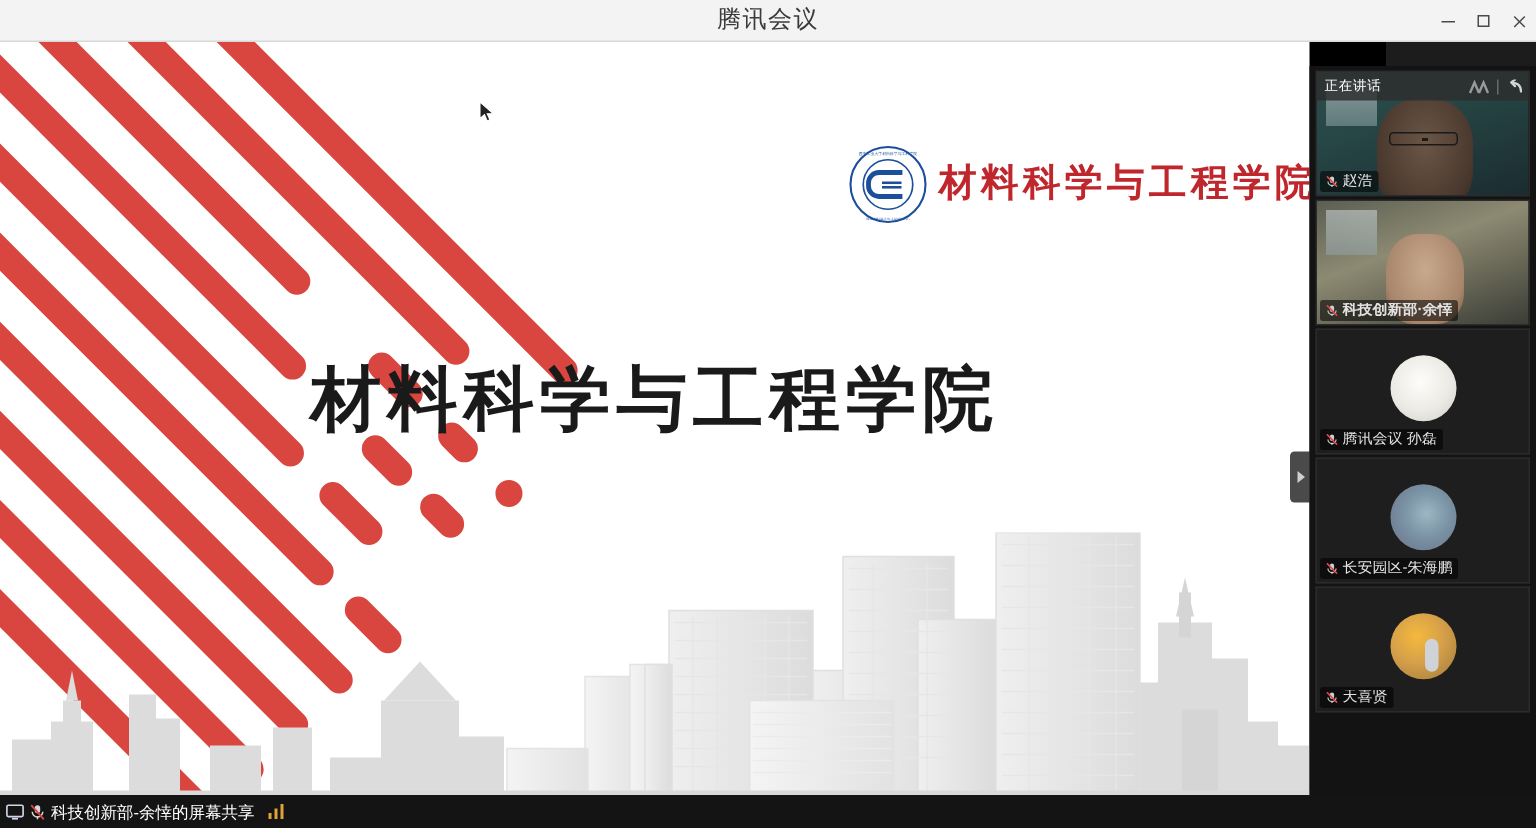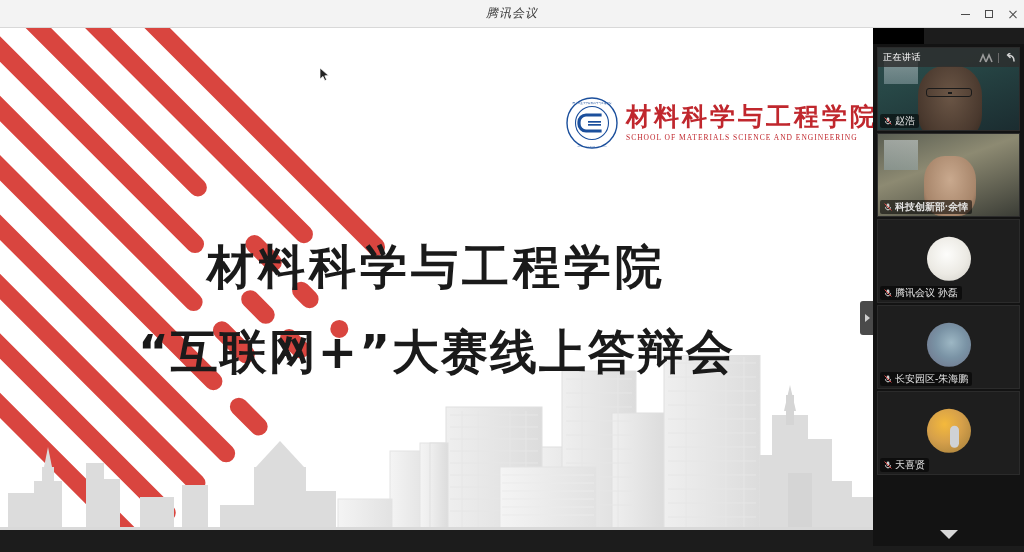--- a/index.html
+++ b/index.html
@@ -8,21 +8,21 @@
 
   
   #app { position:relative; width:1024px; height:552px; background:#1c1c1c; }
 
   
   #titlebar {
     position:absolute; left:0; top:0; width:1024px; height:28px;
     background:#f3f3f3; border-bottom:1px solid #d8d8d8;
     display:flex; align-items:center; justify-content:center;
   }
-  #titlebar .title { font-size:12px; color:#3a3a3a; letter-spacing:1px;font-style:italic; }
+  #titlebar .title { font-size:16px; color:#3a3a3a; letter-spacing:1px; }
   #wincontrols { position:absolute; right:0; top:0; height:28px; display:flex; }
   #wincontrols .wbtn {
     width:23px; height:28px; display:flex; align-items:center; justify-content:center;
     color:#4a4a4a; font-size:11px; line-height:1;
   }
   #wincontrols .wbtn:last-child { width:24px; }
   .wglyph { display:block; }
   .gl-min { width:9px; height:1px; background:#4a4a4a; }
   .gl-max { width:8px; height:8px; border:1px solid #4a4a4a; }
   .gl-close { position:relative; width:9px; height:9px; }
@@ -298,27 +298,25 @@
           <rect x="22" y="27" width="13" height="1.7" fill="#1b4f9c"></rect>
           <g fill="#1b4f9c" font-size="2.6" font-family="serif">
             <text x="26" y="6.5" text-anchor="middle">西安工业大学材料科学与工程学院</text>
           </g>
           <g fill="#1b4f9c" font-size="2.4" font-family="serif">
             <text x="26" y="49.5" text-anchor="middle">MATERIALS SCI AND ENG</text>
           </g>
         </svg>
         <div class="logo-text">
           <div class="cn">材料科学与工程学院</div>
-          <div class="en">SCHOOL OF MATERIALS SCIENCE AND ENGINEERING</div>
         </div>
       </div>
 
       <div id="slide-title">
         <div class="l1">材料科学与工程学院</div>
-        <div class="l2">“互联网+”大赛线上答辩会</div>
       </div>
 
       <svg id="cursor" viewBox="0 0 10 14">
         <path d="M0 0 L0 11 L3 8.4 L4.8 12.6 L6.6 11.8 L4.8 7.8 L8.6 7.6 Z" fill="#222" stroke="#fff" stroke-width="0.7"></path>
       </svg>
     </div>
 
     <div id="panel-handle">
       <span class="chev"></span>
     </div>
@@ -404,14 +402,32 @@
         </svg>
         <span class="name">天喜贤</span>
       </div>
     </div>
 
     <div id="scroll-down">
       <span class="tri"></span>
     </div>
   </div>
 
+  <div id="statusbar">
+    <svg class="share-icon" viewBox="0 0 12 11">
+      <rect x="0.6" y="0.8" width="10.8" height="7.6" rx="1" fill="none" stroke="#cfd8e8" stroke-width="1.1"></rect>
+      <rect x="4" y="9.2" width="4" height="1.2" fill="#cfd8e8"></rect>
+    </svg>
+    <svg class="mic2" viewBox="0 0 10 11">
+      <rect x="3.2" y="0.8" width="3.6" height="5.4" rx="1.8" fill="#d9d9d9"></rect>
+      <path d="M1.5 5.2 a3.5 3.5 0 0 0 7 0" fill="none" stroke="#d9d9d9" stroke-width="1"></path>
+      <rect x="4.5" y="8.2" width="1" height="2" fill="#d9d9d9"></rect>
+      <path d="M0.8 0.8 L9.2 10.2" stroke="#d64545" stroke-width="1.3"></path>
+    </svg>
+    <span class="share-text">科技创新部-余悻的屏幕共享</span>
+    <span class="bars">
+        <i></i>
+        <i></i>
+        <i></i>
+      </span>
+  </div>
 
 </div>
 
 </body></html>

